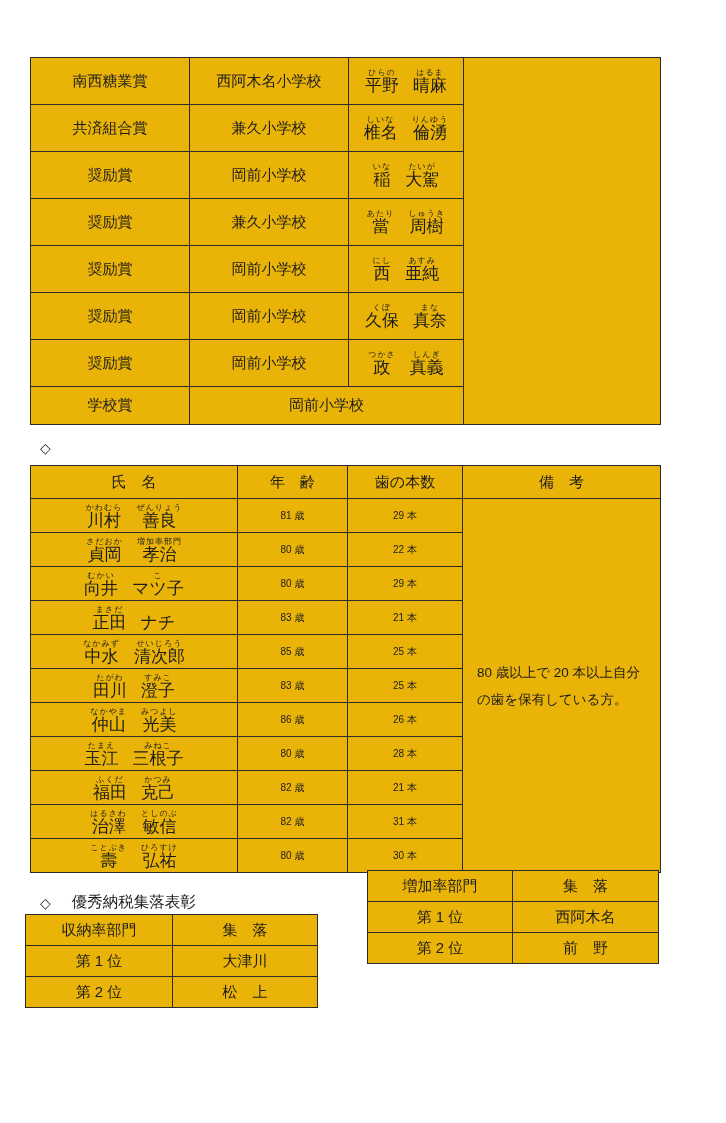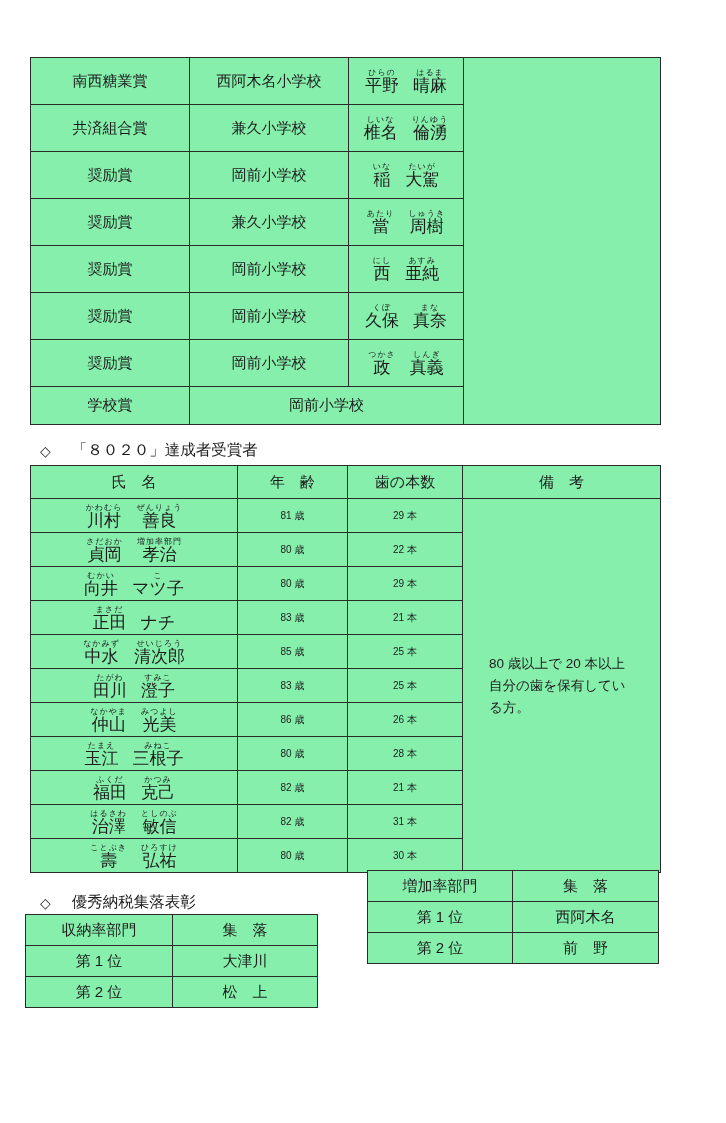--- a/index.html
+++ b/index.html
@@ -2,37 +2,37 @@
 <html><head>
 <meta charset="utf-8">
 <style>
   html,body { margin:0; padding:0; }
   body {
     width:726px; height:1123px; position:relative;
     background:#ffffff; color:#1c1c1c;
     font-family:"Liberation Sans","DejaVu Sans",sans-serif;
     overflow:hidden;
   }
-  table { border-collapse:collapse; table-layout:fixed; position:absolute; background:#86efac; }
+  table { border-collapse:collapse; table-layout:fixed; position:absolute; background:#eab308; }
   td {
     border:1.5px solid #2b2b2b; text-align:center; vertical-align:middle;
     font-size:15px; padding:0; overflow:hidden;
   }
   
   #awards { left:30px; top:57px; width:630px; }
   #awards tr { height:47px; }
   #awards tr.short { height:38px;margin-top:23px; }
   
   #t8020 { left:30px; top:465px; width:630px; }
   #t8020 tr { height:34px;margin-left:36px; }
   #t8020 tr.head { height:33px; }
   #t8020 td.num { font-size:10px; }
   #t8020 td.note-cell {
-    text-align:left; font-size:13.5px; line-height:22px;
-    padding:0 26px; vertical-align:middle;
+    text-align:left; font-size:13.5px; line-height:27px;
+    padding:0 14px; vertical-align:middle;
   }
   
   .name-cell { line-height:1; }
   .rb-unit { display:inline-flex; flex-direction:column; align-items:center; vertical-align:bottom; }
   .rb-unit + .rb-unit { margin-left:14px; }
   .rb-unit .kana { display:block; height:9px; font-size:8px; line-height:9px; letter-spacing:1px; }
   .rb-unit .base { display:block; font-size:17px; line-height:17px; }
   
   .section-head { position:absolute; display:flex; align-items:center; font-size:15.5px; white-space:nowrap; }
   .section-head .diamond { font-size:14px; margin-right:21px; }
@@ -148,21 +148,20 @@
     </tr>
     <tr class="short">
       <td>学校賞</td>
       <td colspan="2">岡前小学校</td>
     </tr>
   </tbody>
 </table>
 
 <div class="section-head" id="h8020">
   <span class="diamond">◇</span>
-  <span>「８０２０」達成者受賞者</span>
 </div>
 
 <table id="t8020">
   <colgroup>
       <col style="width:207px">
       <col style="width:110px">
       <col style="width:115px">
       <col style="width:198px">
     </colgroup>
   <tbody>

